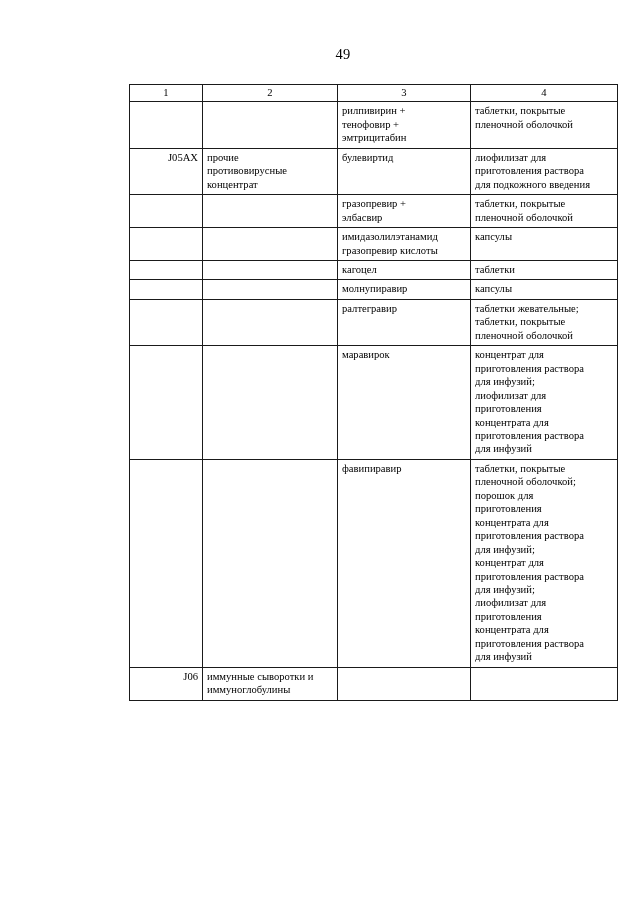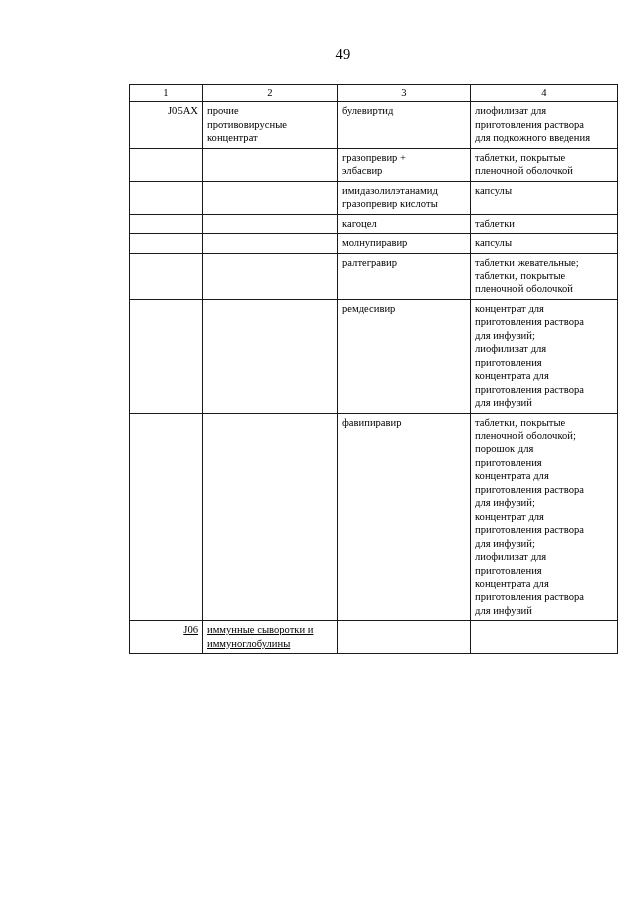--- a/index.html
+++ b/index.html
@@ -53,21 +53,21 @@
   td.c4 { width: 147px; }
   tr.header-row td {
     text-align: center;
     padding-top: 1px;
     padding-bottom: 2px;
     font-size: 10.6px;
   }
   .cell-lines span {
     display: block;
   }
-  .tall-pad { padding-bottom: 3px; text-decoration: underline; }
+  .tall-pad { padding-bottom: 3px; }
 </style>
 </head>
 <body>
 
 <div class="page">
 
   <div class="page-number">49</div>
 
   <table class="doc-table">
     <colgroup>
@@ -77,20 +77,33 @@
       <col style="width:147px">
     </colgroup>
     <tbody>
       <tr class="header-row">
         <td class="c1">1</td>
         <td class="c2">2</td>
         <td class="c3">3</td>
         <td class="c4">4</td>
       </tr>
 
+      <tr>
+        <td class="c1"></td>
+        <td class="c2"></td>
+        <td class="c3 cell-lines">
+            <span>рилпивирин +</span>
+            <span>тенофовир +</span>
+            <span>эмтрицитабин</span>
+          </td>
+        <td class="c4 cell-lines">
+            <span>таблетки, покрытые</span>
+            <span>пленочной оболочкой</span>
+          </td>
+      </tr>
 
       <tr>
         <td class="c1">J05AX</td>
         <td class="c2 cell-lines">
             <span>прочие</span>
             <span>противовирусные</span>
             <span>концентрат</span>
           </td>
         <td class="c3 cell-lines">
             <span>булевиртид</span>
@@ -161,21 +174,21 @@
             <span>таблетки жевательные;</span>
             <span>таблетки, покрытые</span>
             <span>пленочной оболочкой</span>
           </td>
       </tr>
 
       <tr>
         <td class="c1"></td>
         <td class="c2"></td>
         <td class="c3 cell-lines">
-            <span>ремдесивир</span>
+            <span>маравирок</span>
           </td>
         <td class="c4 cell-lines">
             <span>концентрат для</span>
             <span>приготовления раствора</span>
             <span>для инфузий;</span>
             <span>лиофилизат для</span>
             <span>приготовления</span>
             <span>концентрата для</span>
             <span>приготовления раствора</span>
             <span>для инфузий</span>

